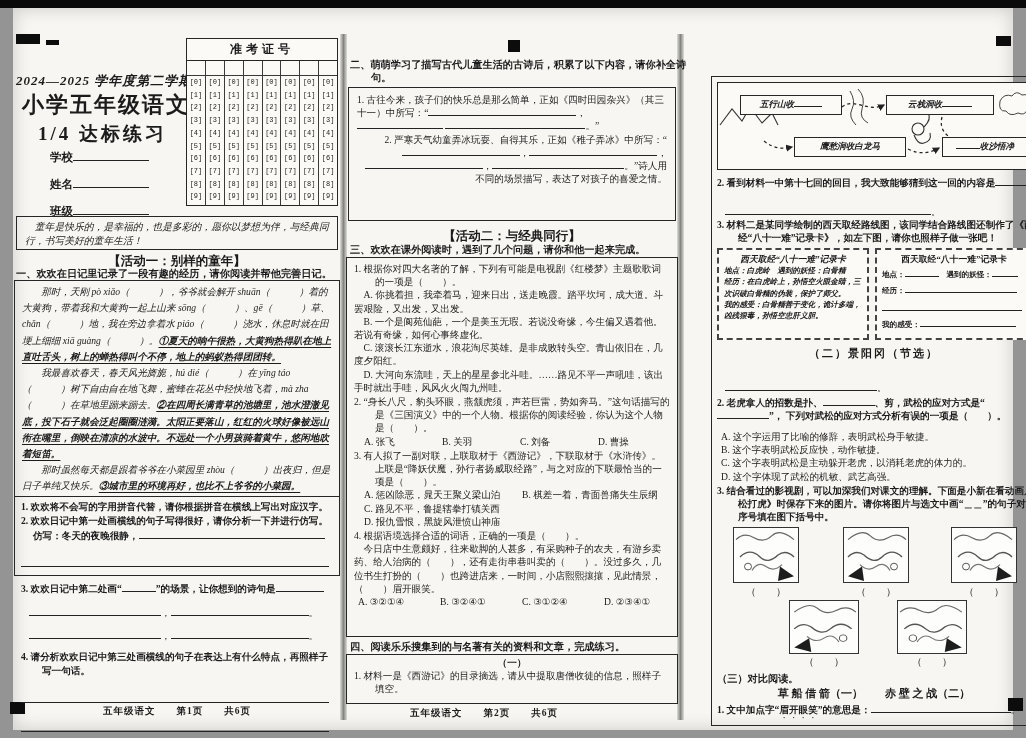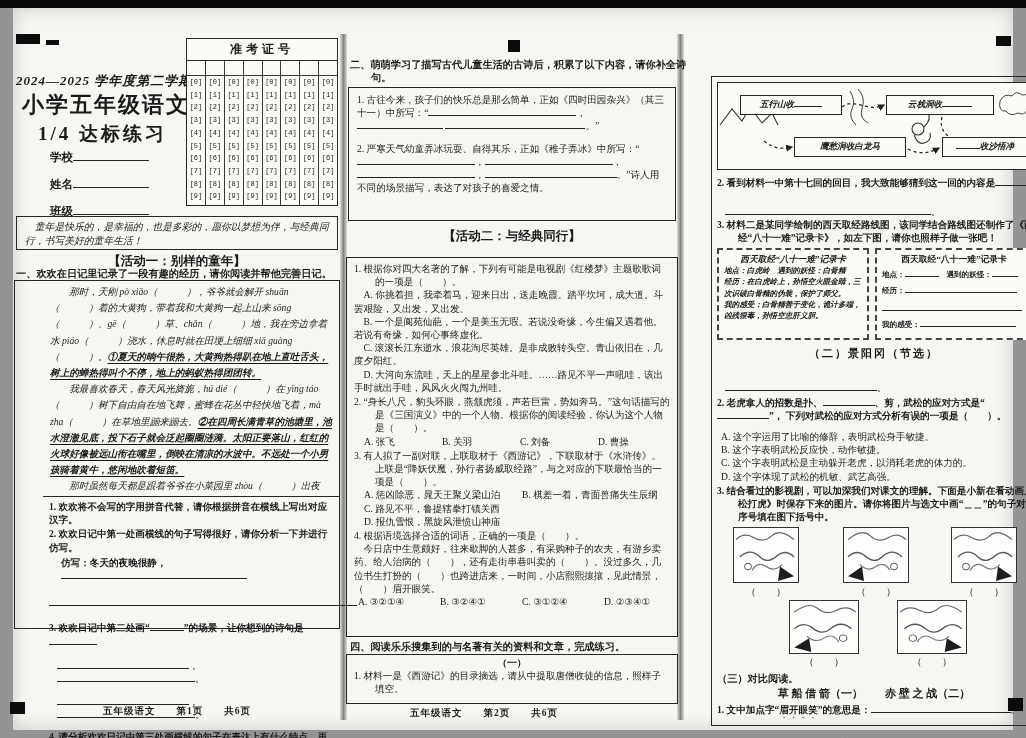--- a/index.html
+++ b/index.html
@@ -193,21 +193,21 @@
       </div>
   </div>
 
   <div class="abs box hand" style="left:0;top:216px;width:322px;height:34px;font-size:9.8px;line-height:13.5px;padding:3px 8px;">
     <div class="ind">童年是快乐的，是幸福的，也是多彩的，愿你以梦想为伴，与经典同行，书写美好的童年生活！</div>
   </div>
 
   <div class="abs b t" style="left:0;top:267px;width:324px;font-size:10.2px;">一、欢欢在日记里记录了一段有趣的经历，请你阅读并帮他完善日记。</div>
   <div class="abs b ctr" style="left:0;top:253px;width:322px;font-size:12.5px;">【活动一：别样的童年】</div>
 
-  <div class="abs box" style="left:-2px;top:280px;width:326px;height:349px;padding-left:28px;">
+  <div class="abs box" style="left:-2px;top:280px;width:326px;height:296px;">
     <div class="hand" style="border-bottom:1.4px solid #262626;height:216px;padding:3px 7px;font-size:9.6px;line-height:16.2px;box-sizing:border-box;overflow:hidden;">
       <div style="text-indent:2em;"><span>那时，天刚 pò xiǎo（　　　），爷爷就会解开 shuān（　　　）着的大黄狗，带着我和大黄狗一起上山来 sōng（　　　）、gē（　　　）草、chǎn（　　　）地，我在旁边拿着水 piáo（　　　）浇水，休息时就在田埂上细细 xiā guàng（　　　）。</span><span class="u b">①夏天的晌午很热，大黄狗热得趴在地上直吐舌头，树上的蝉热得叫个不停，地上的蚂蚁热得团团转。</span></div>
       <div style="text-indent:2em;"><span>我最喜欢春天，春天风光旖旎，hú dié（　　　）在 yīng táo（　　　）树下自由自在地飞舞，蜜蜂在花丛中轻快地飞着，mà zha（　　　）在草地里蹦来蹦去。</span><span class="u b">②在四周长满青草的池塘里，池水澄澈见底，投下石子就会泛起圈圈涟漪。太阳正要落山，红红的火球好像被远山衔在嘴里，倒映在清凉的水波中。不远处一个小男孩骑着黄牛，悠闲地吹着短笛。</span></div>
       <div style="text-indent:2em;"><span>那时虽然每天都是跟着爷爷在小菜园里 zhòu（　　　）出夜归，但是日子单纯又快乐。</span><span class="u b">③城市里的环境再好，也比不上爷爷的小菜园。</span></div>
     </div>
     <div class="t" style="padding:3px 6px 0 6px;">
       <div class="b">1. 欢欢将不会写的字用拼音代替，请你根据拼音在横线上写出对应汉字。</div>
       <div class="b" style="margin-top:1px;">2. 欢欢日记中第一处画横线的句子写得很好，请你分析一下并进行仿写。</div>
       <div class="b" style="margin-top:2px;padding-left:12px;">
         <span>仿写：冬天的夜晚很静，</span><span class="bl" style="width:186px;"></span>
@@ -233,27 +233,28 @@
 
 <div class="abs" style="left:348px;top:0;width:328px;height:738px;">
 
   <div class="abs b t hang" style="left:2px;top:58px;width:324px;font-size:10.2px;">二、萌萌学习了描写古代儿童生活的古诗后，积累了以下内容，请你补全诗句。</div>
 
   <div class="abs box t" style="left:0;top:87px;width:328px;height:134px;padding:5px 8px;">
     <div>
       <span>1. 古往今来，孩子们的快乐总是那么简单，正如《四时田园杂兴》（其三十一）中所写：“</span><span class="bl" style="width:148px;"></span><span>，</span><span class="bl" style="width:86px;"></span>
       <span class="bl" style="width:140px;"></span><span>。”</span>
     </div>
-    <div style="margin-top:9px;">
+    <div style="text-align:right;">
       <span>2. 严寒天气幼童弄冰玩耍、自得其乐，正如《稚子弄冰》中所写：“</span><span class="bl" style="width:118px;"></span><span>，</span><span class="bl" style="width:128px;"></span><span>，</span>
       <span class="bl" style="width:118px;"></span><span>，</span><span class="bl" style="width:132px;"></span><span>。”诗人用不同的场景描写，表达了对孩子的喜爱之情。</span>
     </div>
   </div>
 
   <div class="abs b ctr" style="left:0;top:228px;width:328px;font-size:12.5px;">【活动二：与经典同行】</div>
+  <div class="abs b t" style="left:2px;top:243px;width:326px;font-size:10.2px;">三、欢欢在课外阅读时，遇到了几个问题，请你和他一起来完成。</div>
 
   <div class="abs box t" style="left:-2px;top:257px;width:332px;height:380px;padding:4px 7px;">
     <div class="hang">1. 根据你对四大名著的了解，下列有可能是电视剧《红楼梦》主题歌歌词的一项是（　　）。</div>
     <div class="opt">A. 你挑着担，我牵着马，迎来日出，送走晚霞。踏平坎坷，成大道。斗罢艰险，又出发，又出发。</div>
     <div class="opt">B. 一个是阆苑仙葩，一个是美玉无瑕。若说没奇缘，今生偏又遇着他。若说有奇缘，如何心事终虚化。</div>
     <div class="opt">C. 滚滚长江东逝水，浪花淘尽英雄。是非成败转头空。青山依旧在，几度夕阳红。</div>
     <div class="opt">D. 大河向东流哇，天上的星星参北斗哇。……路见不平一声吼哇，该出手时就出手哇，风风火火闯九州哇。</div>
     <div class="hang" style="margin-top:1px;">2. “身长八尺，豹头环眼，燕颔虎须，声若巨雷，势如奔马。”这句话描写的是《三国演义》中的一个人物。根据你的阅读经验，你认为这个人物是（　　）。</div>
     <div class="optrow" style="padding-left:10px;">
       <span style="width:78px;">A. 张飞</span>

